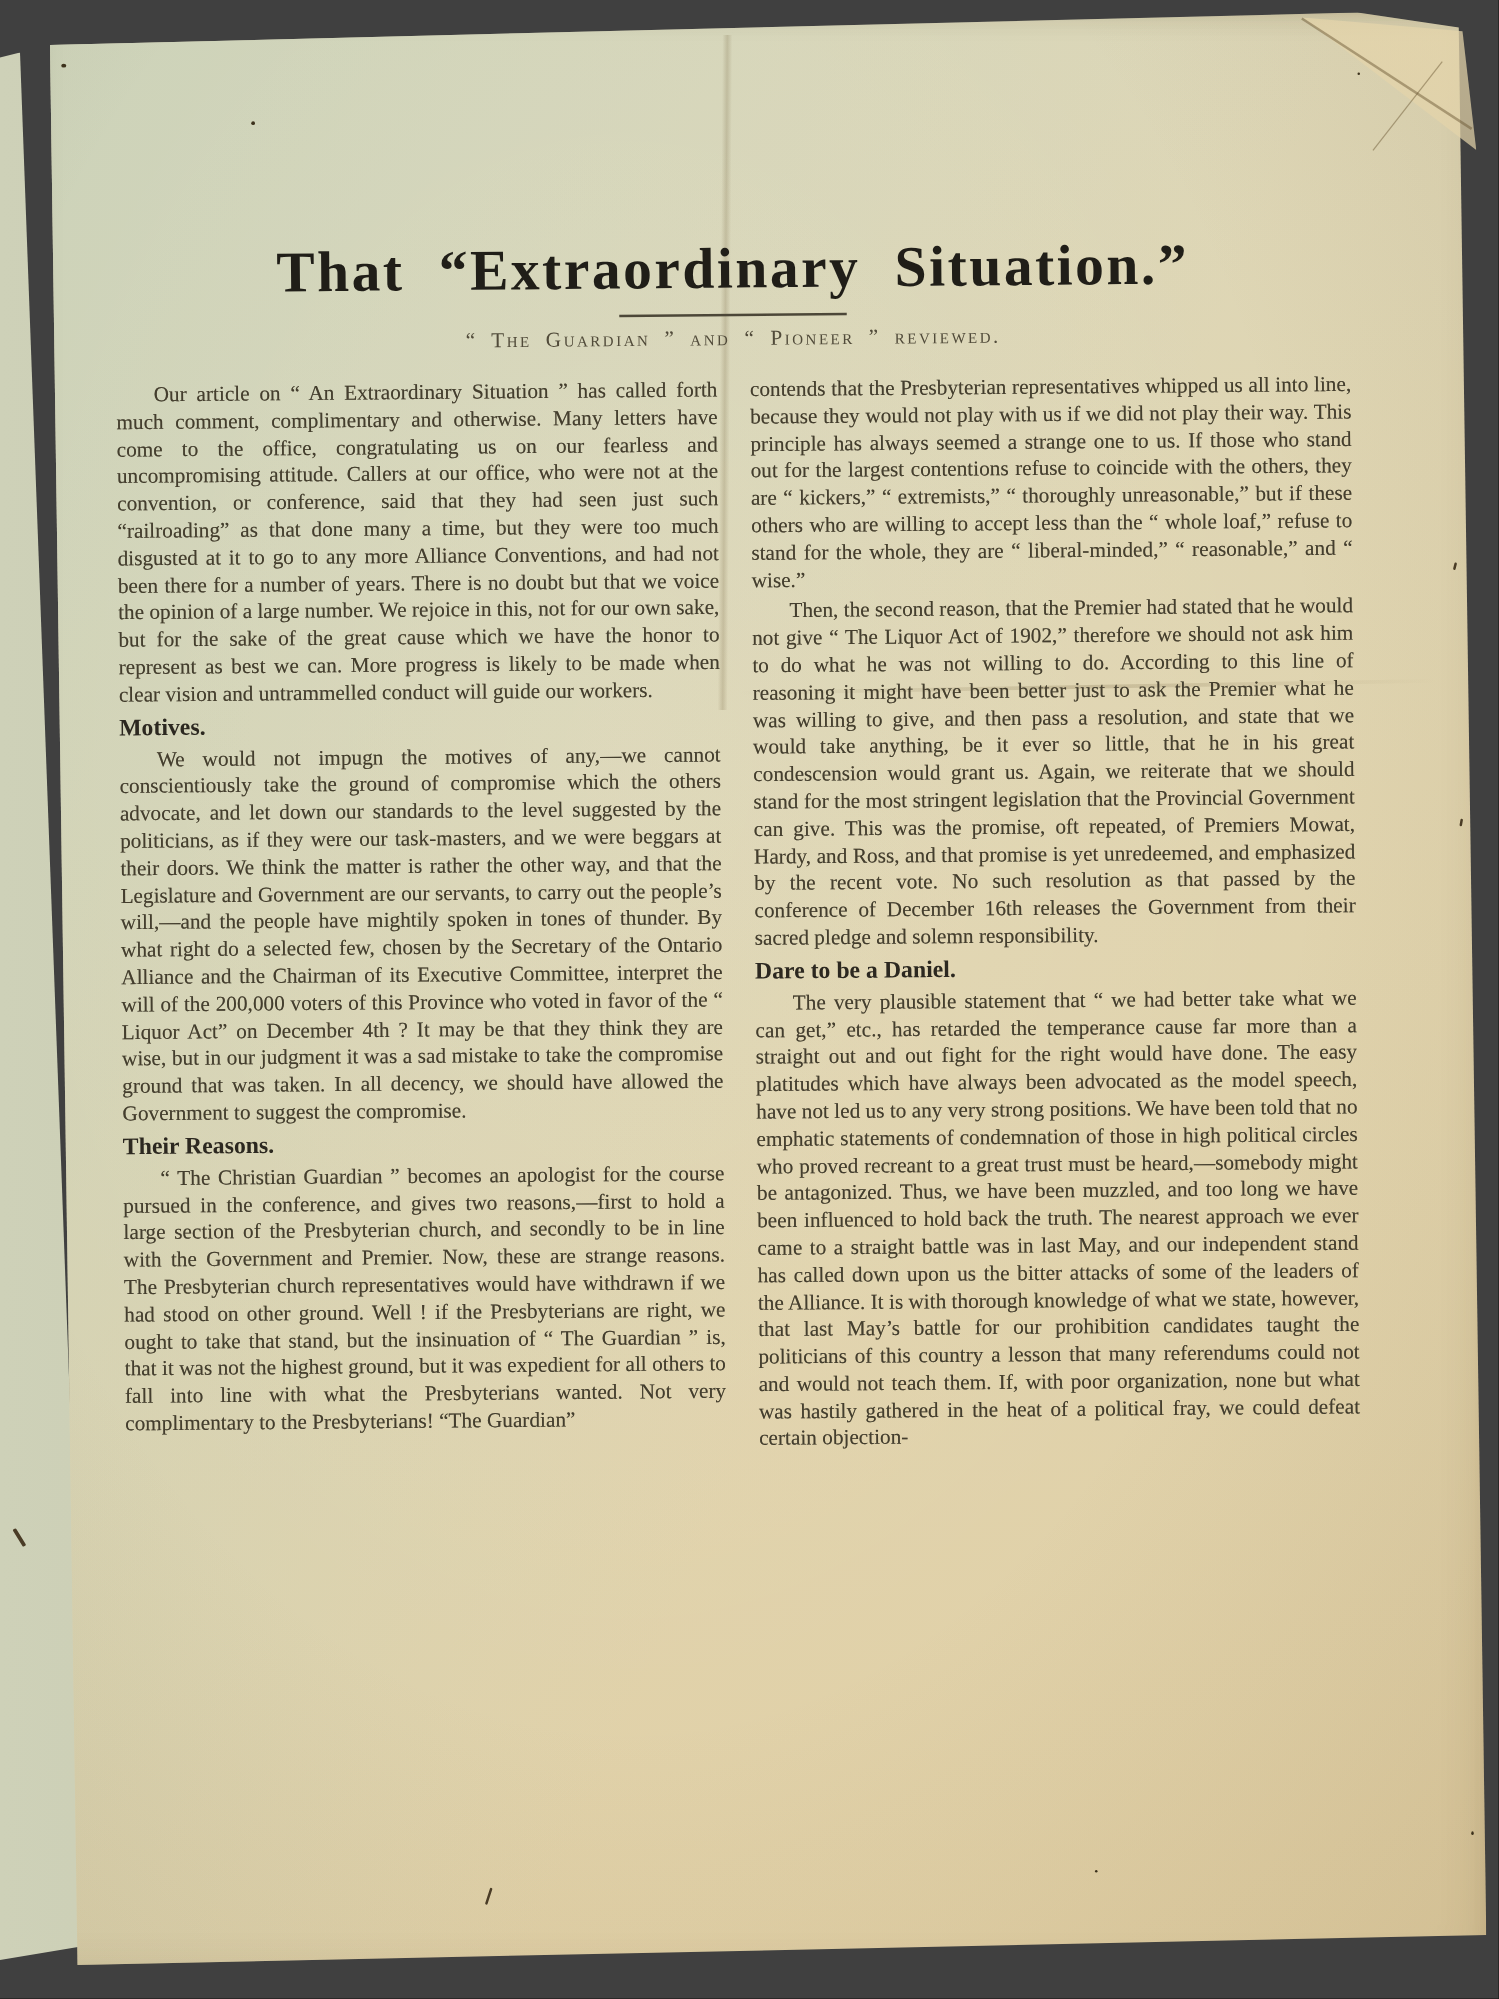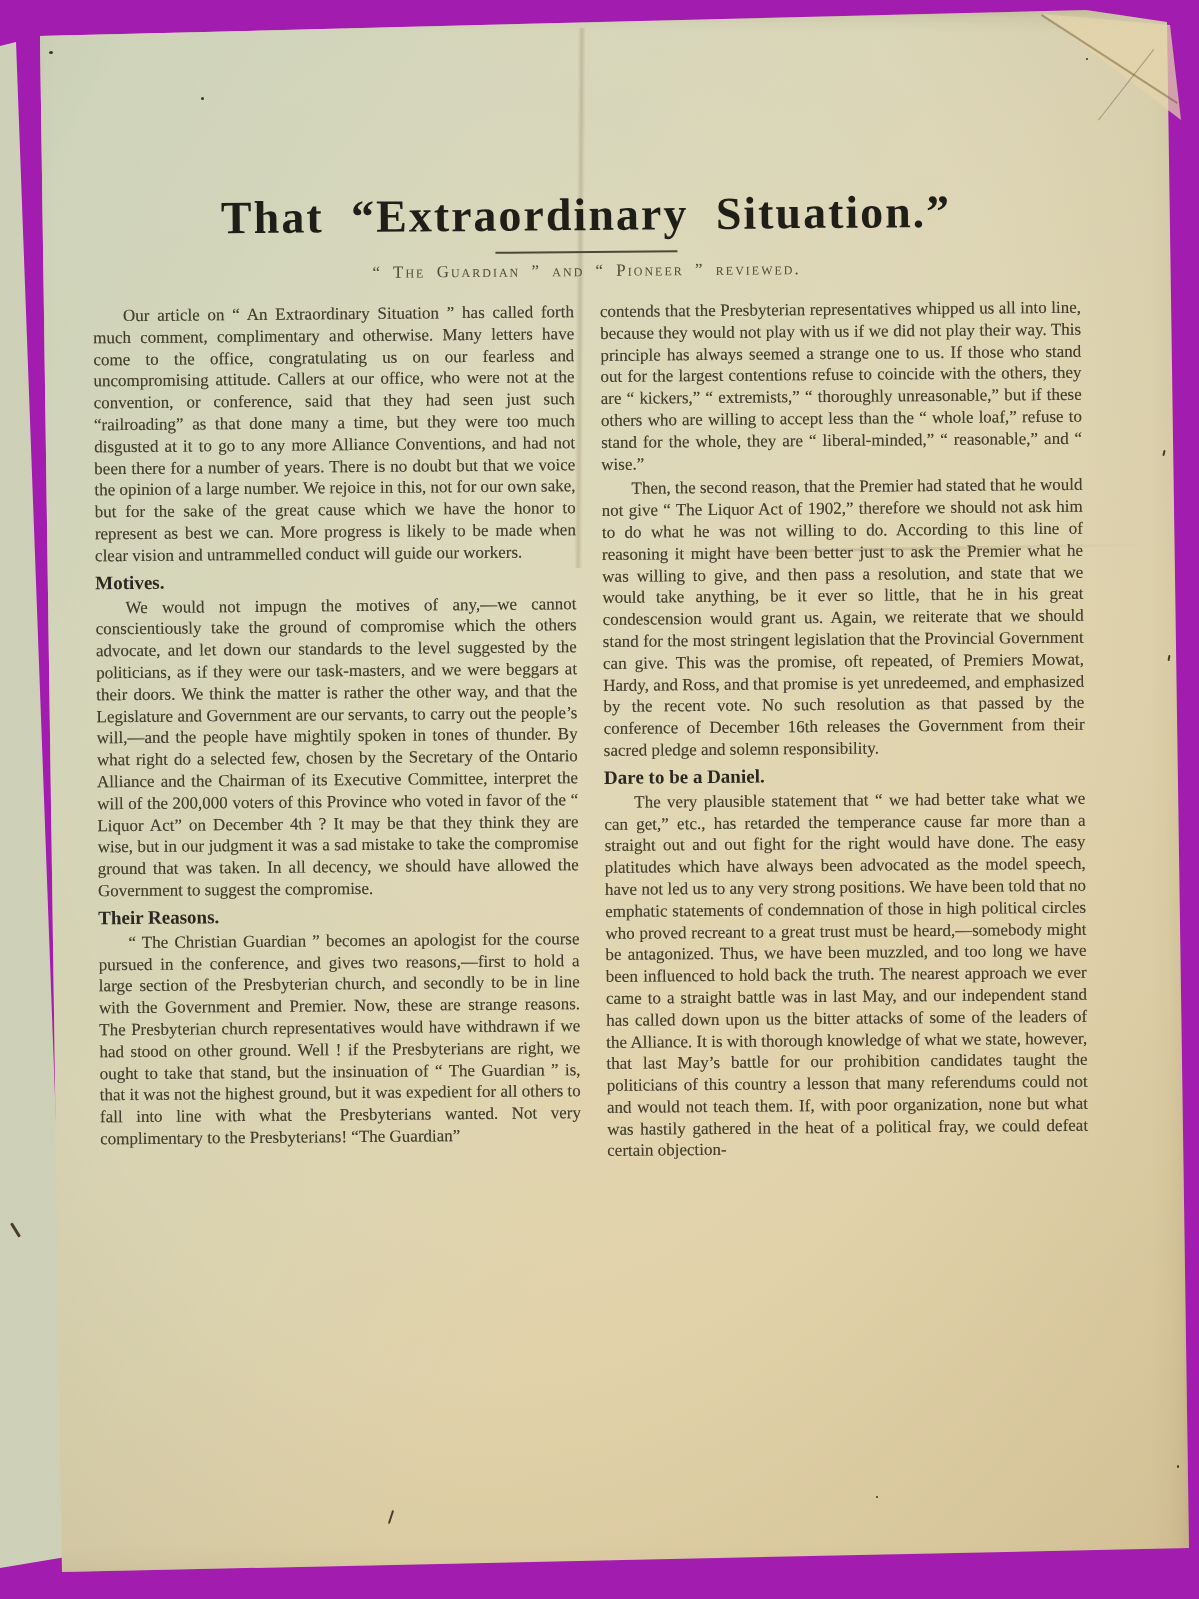--- a/index.html
+++ b/index.html
@@ -5,21 +5,21 @@
   html, body {
     margin: 0; padding: 0;
     width: 1199px; height: 1599px;
     overflow: hidden;
     background: #0b0804;
     font-family: "Liberation Serif", "DejaVu Serif", serif;
   }
   .scan {
     position: relative;
     width: 1199px; height: 1599px;
-    background: #a21caf;
+    background: #404040;
   }
   
   .neighbor {
     position: absolute; inset: 0;
     clip-path: polygon(0px 46px, 16px 42px, 72px 1556px, 0px 1568px);
     background: linear-gradient(to right, #ced1b8 0%, #c3c6ac 55%, #a7ab90 100%);
   }
   
   .paper {
     position: absolute; inset: 0;

